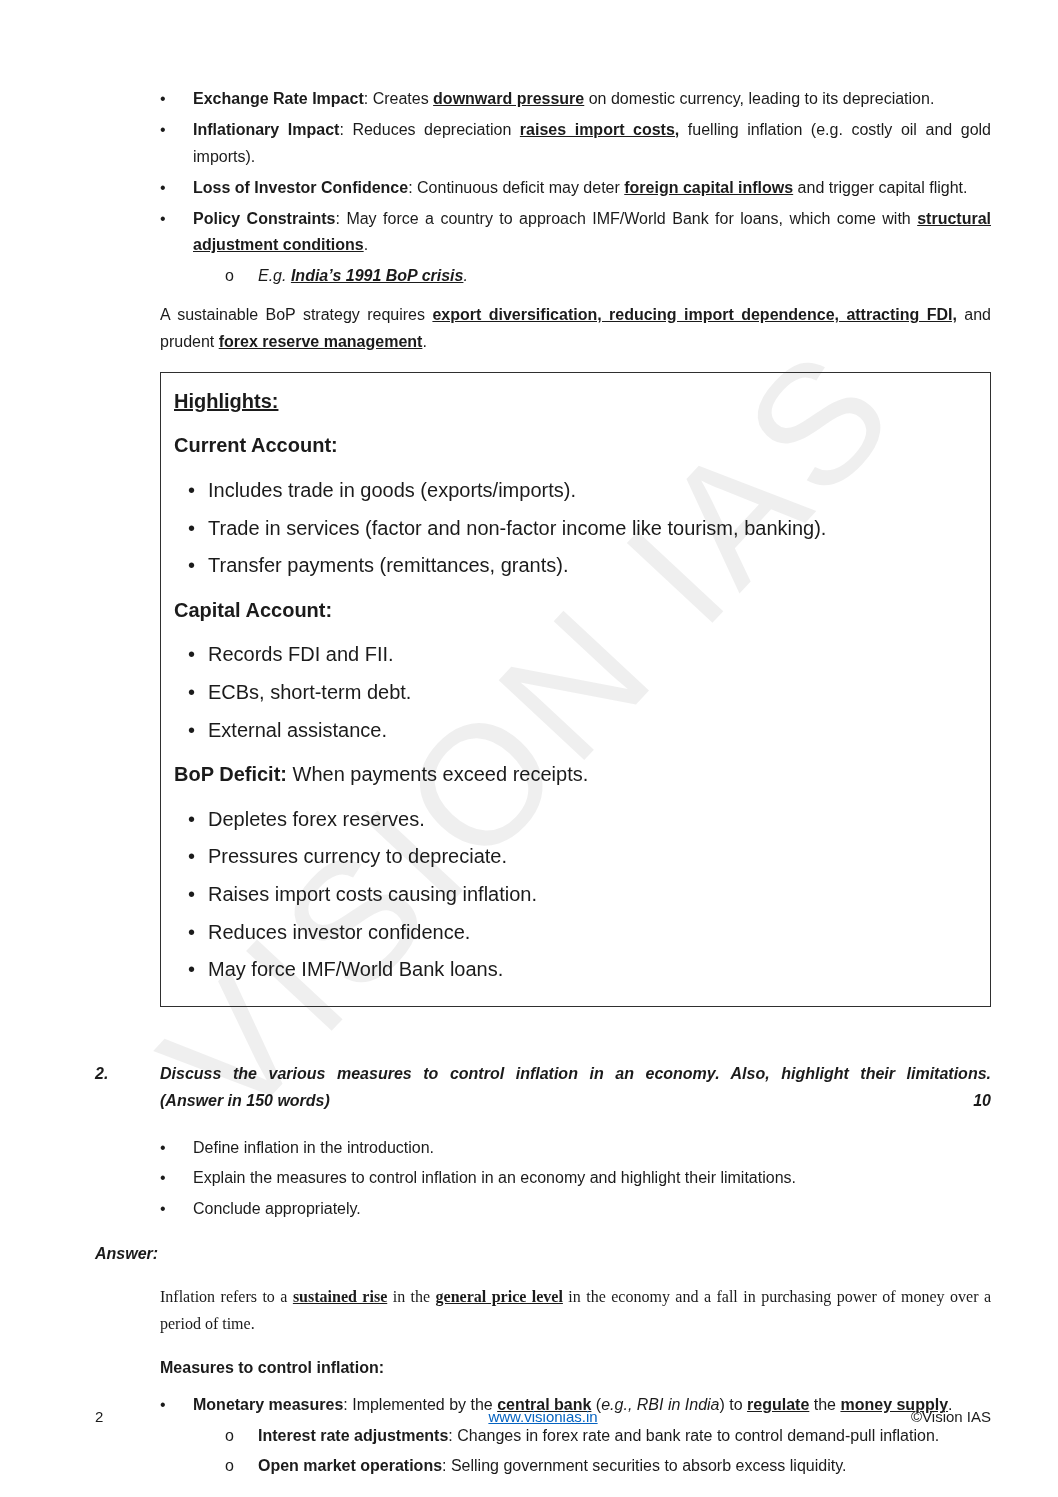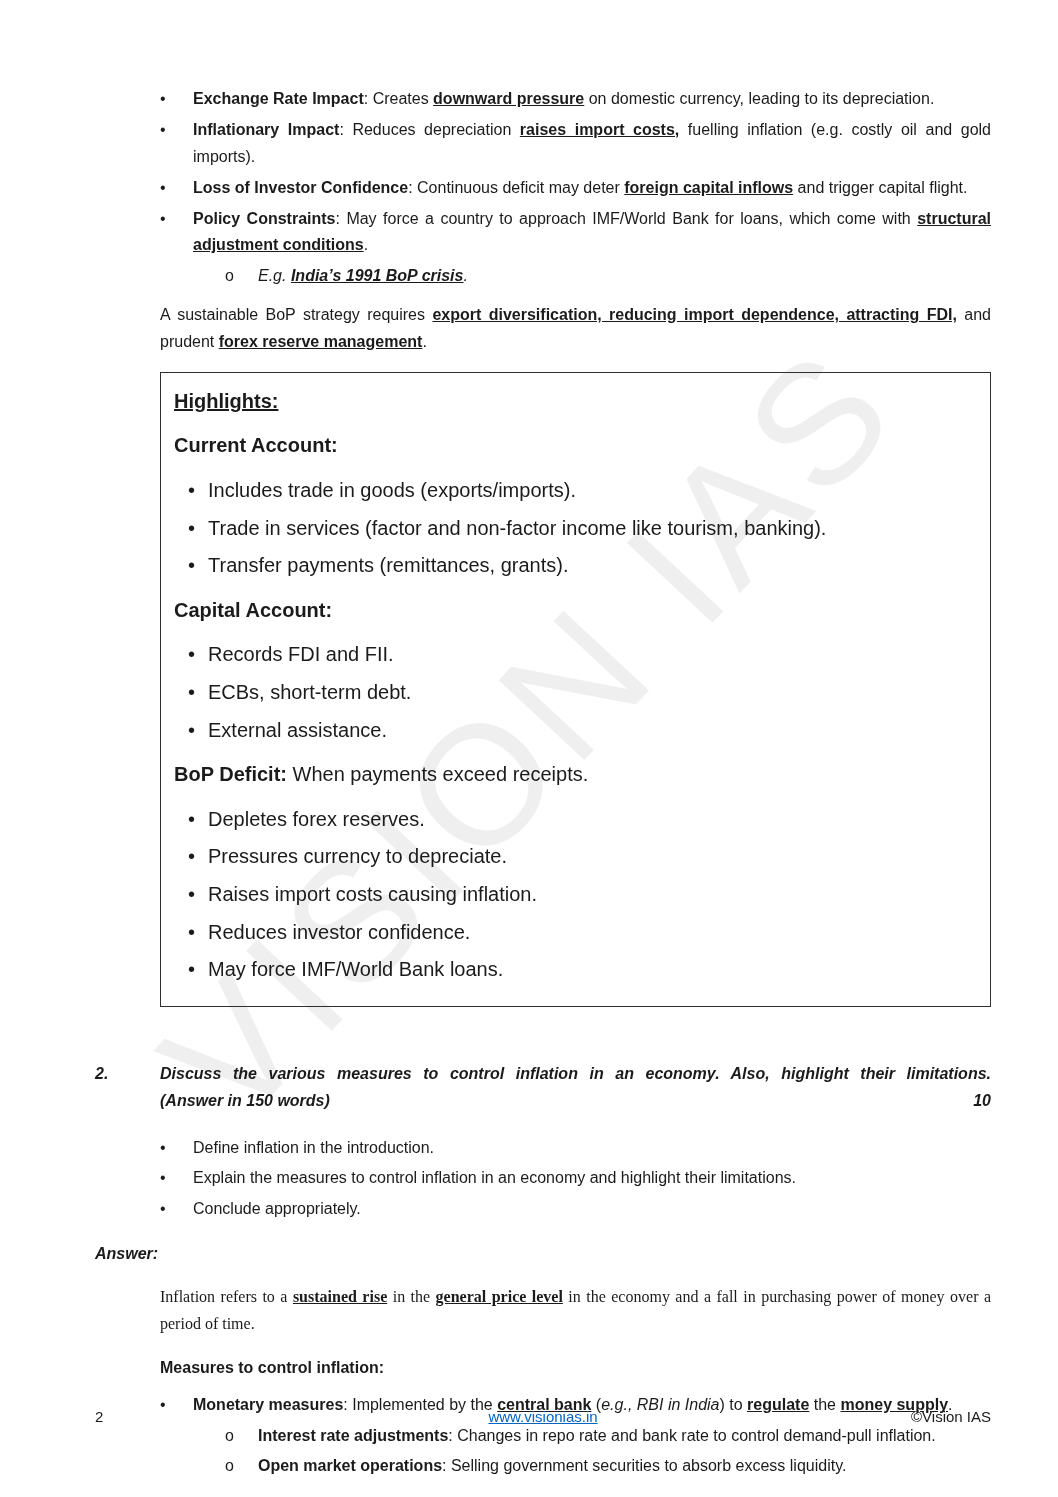--- a/index.html
+++ b/index.html
@@ -213,21 +213,21 @@
 
     <ul class="list l1 mlist">
       <li class="li">
         <span class="mk">•</span>
         <span class="tx just"><span style="font-weight: 700;">Monetary measures</span><span>: Implemented by the </span><span style="font-weight: 700; text-decoration: underline;">central bank</span><span> (</span><span style="font-style: italic;">e.g., RBI in India</span><span>) to </span><span style="font-weight: 700; text-decoration: underline;">regulate</span><span> the </span><span style="font-weight: 700; text-decoration: underline;">money supply</span><span>.</span></span>
       </li>
     </ul>
     <ul class="list l2">
       <li class="li">
         <span class="mk">o</span>
-        <span class="tx"><span style="font-weight: 700;">Interest rate adjustments</span><span>: Changes in repo rate and bank rate to control demand-pull inflation.</span></span>
+        <span class="tx"><span style="font-weight: 700;">Interest rate adjustments</span><span>: Changes in forex rate and bank rate to control demand-pull inflation.</span></span>
       </li>
       <li class="li">
         <span class="mk">o</span>
         <span class="tx"><span style="font-weight: 700;">Open market operations</span><span>: Selling government securities to absorb excess liquidity.</span></span>
       </li>
     </ul>
 
   </div>
 
   <div class="footer">

